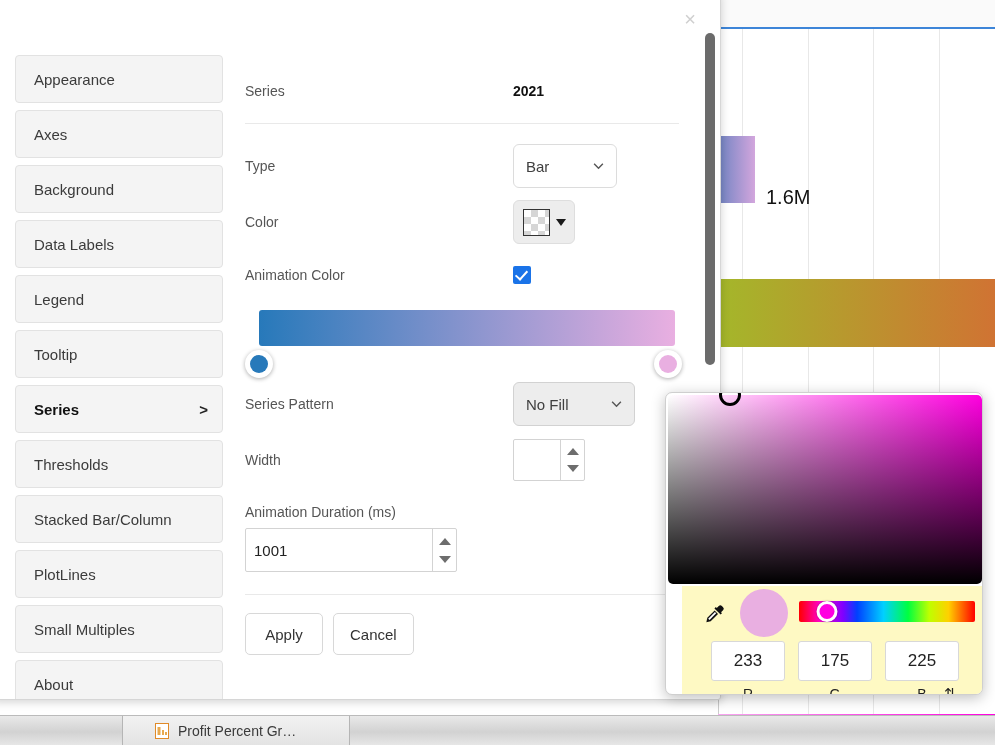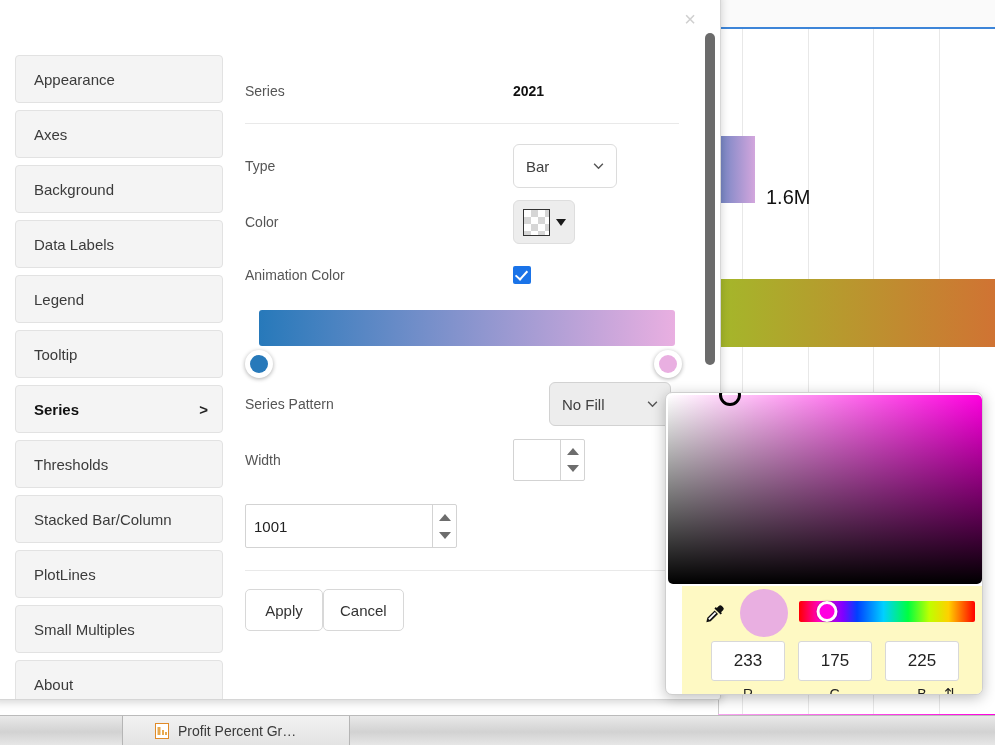--- a/index.html
+++ b/index.html
@@ -184,21 +184,21 @@
   }
   .spin-up, .spin-dn { width: 0; height: 0; border-left: 6px solid transparent; border-right: 6px solid transparent; cursor: pointer; }
   .spin-up { border-bottom: 7px solid #6d6d6d; }
   .spin-dn { border-top: 7px solid #6d6d6d; }
 
   .anim-block { margin-top: 16px; }
   .anim-label { font-size: 14px; color: #555555; margin-bottom: 8px; }
   .anim-spin { width: 212px; height: 44px; }
 
   .footer-hr { height: 1px; background: #e9e9e9; margin: 22px 0 18px 0; width: 438px; }
-  .btn-row { display: flex; gap: 0; }
+  .btn-row { display: flex; gap: 10px; }
   .btn {
     min-width: 78px; height: 42px; padding: 0 16px;
     background: #ffffff; border: 1px solid #d8d8d8; border-radius: 5px;
     font-size: 15px; color: #333333; cursor: pointer;
     font-family: "Liberation Sans", sans-serif;
   }
 
   
   .dlg-scrollbar {
     position: absolute; left: 712px; top: 40px;
@@ -381,21 +381,21 @@
       <div class="grad-wrap">
         <div class="grad-bar" style="background: linear-gradient(90deg, rgb(39, 121, 186) 0%, rgb(233, 175, 225) 100%);"></div>
         <div class="grad-stop" style="left:-14px;">
           <i style="background: rgb(39, 121, 186);"></i>
         </div>
         <div class="grad-stop" style="left:395px;">
           <i style="background: rgb(233, 175, 225);"></i>
         </div>
       </div>
 
-      <div class="row" style="min-height:56px;gap:36px;">
+      <div class="row" style="min-height:56px;">
         <div class="row-label">Series Pattern</div>
         <div class="selwrap">
           <div class="sel-fake sel-gray" style="display:flex;align-items:center;">No Fill</div>
           <svg class="chev" viewBox="0 0 12 8">
             <path d="M1 1.5 L6 6.5 L11 1.5" fill="none" stroke="#555" stroke-width="1.6"></path>
           </svg>
         </div>
       </div>
 
       <div class="row" style="min-height:56px;">
@@ -403,20 +403,21 @@
         <div class="spin">
           <input value="" style="">
           <div class="spin-btns">
             <span class="spin-up"></span>
             <span class="spin-dn"></span>
           </div>
         </div>
       </div>
 
       <div class="anim-block">
+        <div class="anim-label">Animation Duration (ms)</div>
         <div class="spin anim-spin">
           <input value="1001" style="">
           <div class="spin-btns">
             <span class="spin-up"></span>
             <span class="spin-dn"></span>
           </div>
         </div>
       </div>
 
       <div class="footer-hr"></div>

